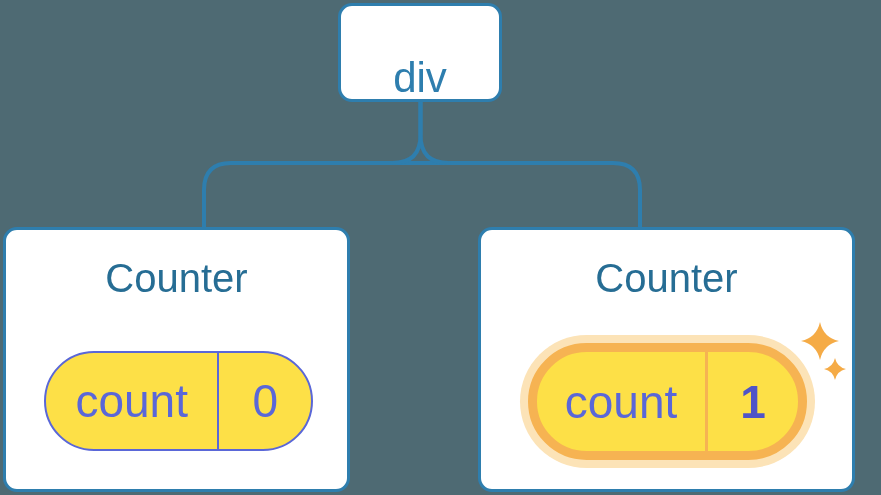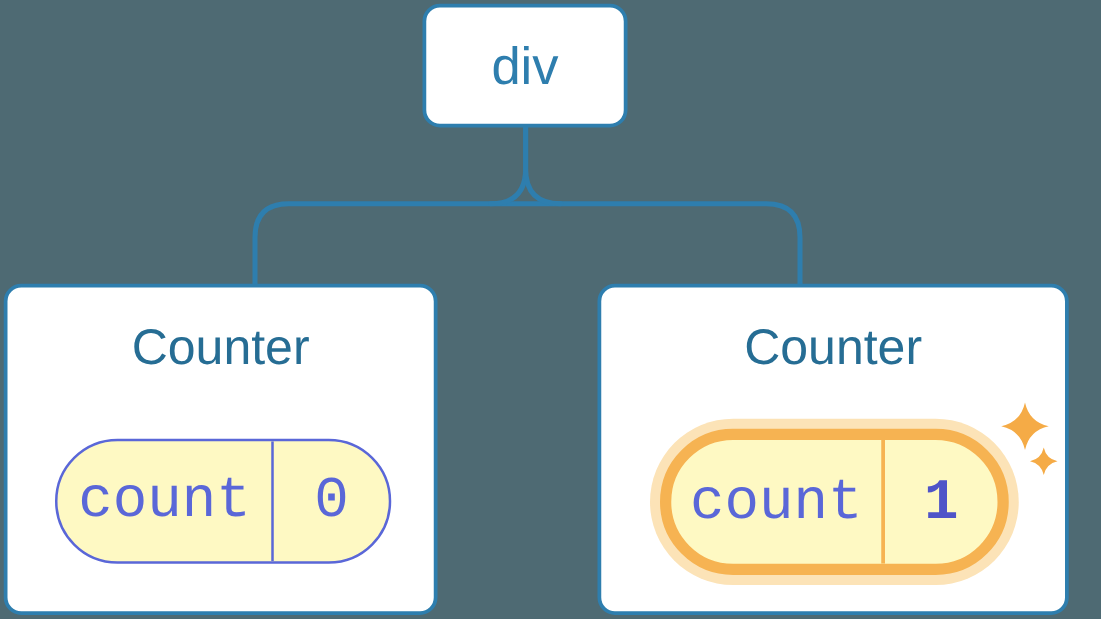--- a/index.html
+++ b/index.html
@@ -6,35 +6,35 @@
   html,body { background:#4e6a73; }
   .canvas {
     position:relative; width:881px; height:495px; overflow:hidden;
     background:#4e6a73;
     font-family:"Liberation Sans", sans-serif;
   }
   .connectors { position:absolute; left:0; top:0; pointer-events:none; }
   .node-root {
     position:absolute; left:338px; top:3px; width:164px; height:99px;
     background:#ffffff; border:3px solid #2e7eae; border-radius:14px;
-    display:flex; align-items:center; justify-content:center;
+    display:flex; align-items:flex-end; justify-content:center;
   }
   .node-root-label { color:#2e7eae; font-size:42px; line-height:1; }
   .card {
     position:absolute; top:227px; height:265px;
     background:#ffffff; border:3px solid #2e7eae; border-radius:14px;
   }
   .card-left  { left:3px;   width:347px; }
   .card-right { left:478px; width:377px; }
   .card-title {
     margin-top:26px; text-align:center;
     font-size:40px; line-height:44px; color:#266d94;
   }
   .pill {
-    position:absolute; display:flex; background:#fef9c3; overflow:hidden;font-family:Liberation Mono, monospace;
+    position:absolute; display:flex; background:#fde047; overflow:hidden;
   }
   .pill-plain {
     left:38px; top:121px; width:269px; height:100px;
     border:2px solid #5a67d8; border-radius:50px;
   }
   .pill-highlight {
     left:47px; top:113px; width:279px; height:117px;
     border:9px solid #f6b352; border-radius:60px;
     box-shadow:0 0 0 8px #fce3b7;
   }

